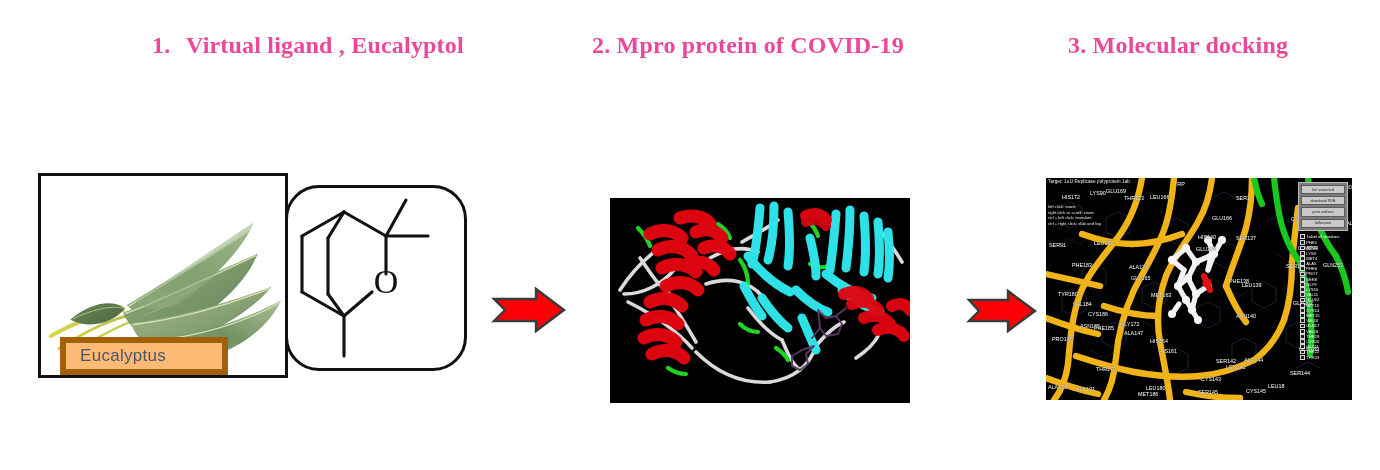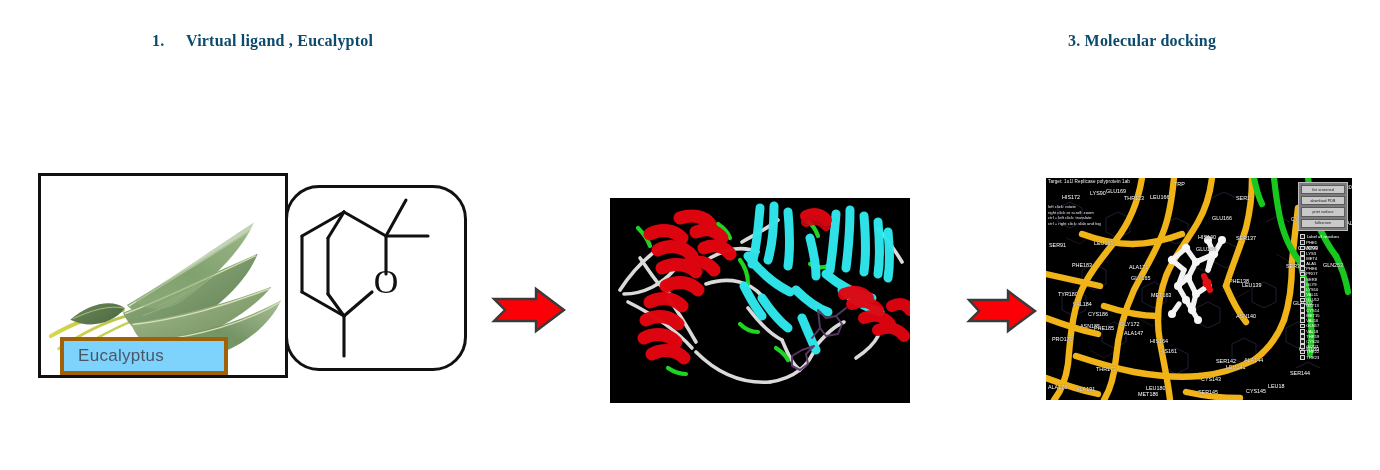--- a/index.html
+++ b/index.html
@@ -10,22 +10,22 @@
     overflow:hidden;
     position:relative;
   }
   .stage{position:absolute;left:0;top:0;width:1380px;height:470px;}
 
   
   .heading{
     position:absolute;
     font-family:"Liberation Serif", serif;
     font-weight:bold;
-    font-size:16px;
-    color:#0c4a6e;
+    font-size:24px;
+    color:#ec4899;
     white-space:nowrap;
     letter-spacing:0.2px;
   }
   #heading-1{left:152px;top:32px;}
   #heading-1 .num{display:inline-block;width:34px;}
   #heading-2{left:592px;top:32px;}
   #heading-3{left:1039px;top:32px;margin-left:29px;}
 
   
   .panel1{position:absolute;left:24px;top:165px;width:460px;height:230px;}
@@ -35,22 +35,22 @@
     border:3px solid #111111;
     background:#ffffff;
     box-sizing:border-box;
     overflow:hidden;
   }
   .leaf-canvas{position:absolute;left:0;top:0;width:100%;height:100%;}
 
   .eucalyptus-label{
     position:absolute;left:36px;top:172px;
     width:168px;height:38px;
-    border:4px solid #a16207;
-    background:#7dd3fc;
+    border:6px solid #a16207;
+    background:#fdba74;
     box-sizing:border-box;
     display:flex;align-items:center;
     z-index:5;
   }
   .eucalyptus-label span{
     font-family:"Liberation Sans", sans-serif;
     font-size:17px;
     color:#4a5668;
     padding-left:14px;
     letter-spacing:0.3px;
@@ -147,20 +147,21 @@
   }
 </style>
 </head>
 <body>
 
 <div class="stage">
 
   <div class="heading" id="heading-1">
     <span class="num">1.</span><span>Virtual ligand , Eucalyptol</span>
   </div>
+  <div class="heading" id="heading-2">2. Mpro protein of COVID-19</div>
   <div class="heading" id="heading-3">3. Molecular docking</div>
 
   <div class="panel1">
 
     <div class="photo-box">
       <svg class="leaf-canvas" viewBox="0 0 250 205" preserveAspectRatio="none">
         <defs>
           <linearGradient id="lf1" x1="0" y1="0" x2="1" y2="1">
             <stop offset="0" stop-color="#9ab385"></stop>
             <stop offset="0.45" stop-color="#7d9b6d"></stop>

